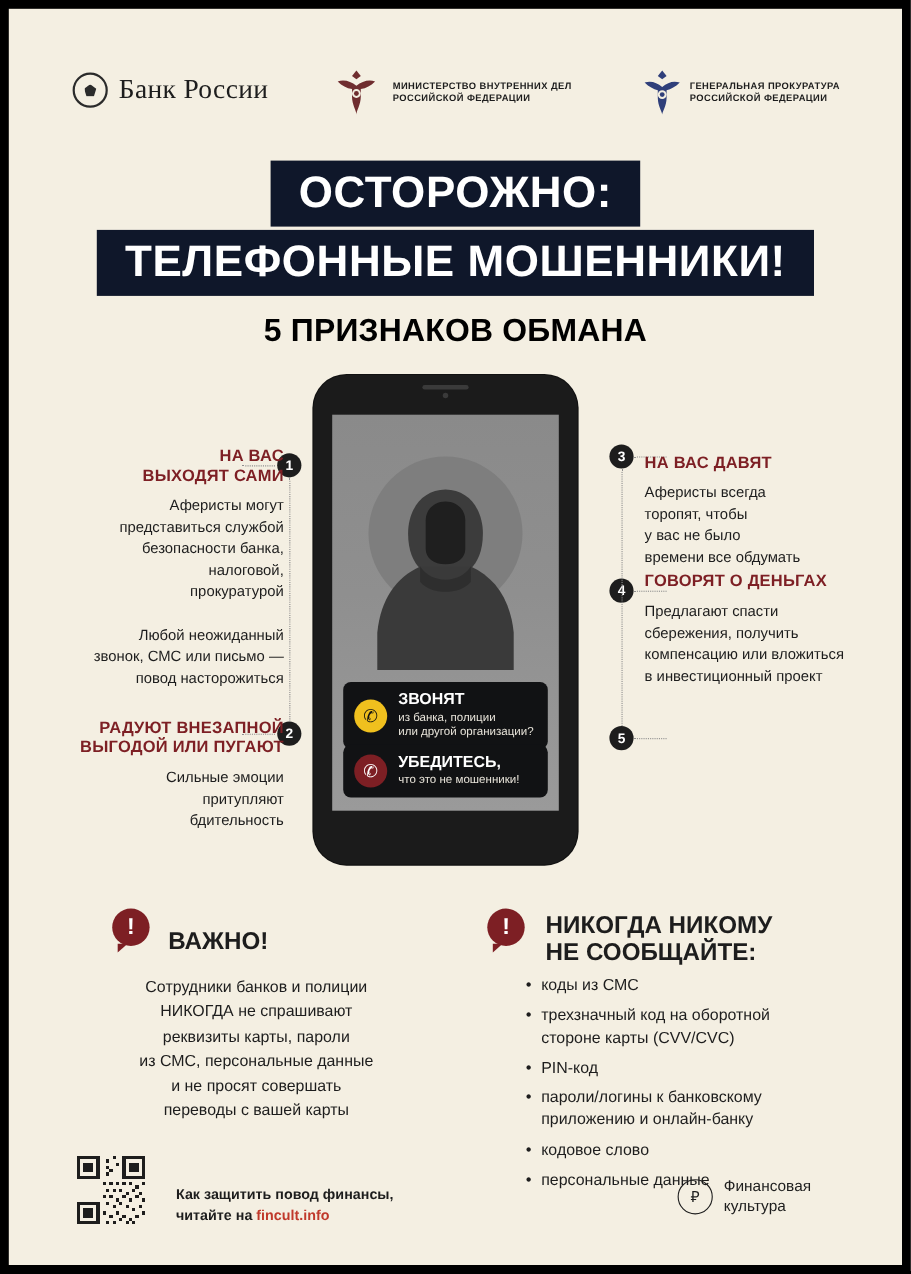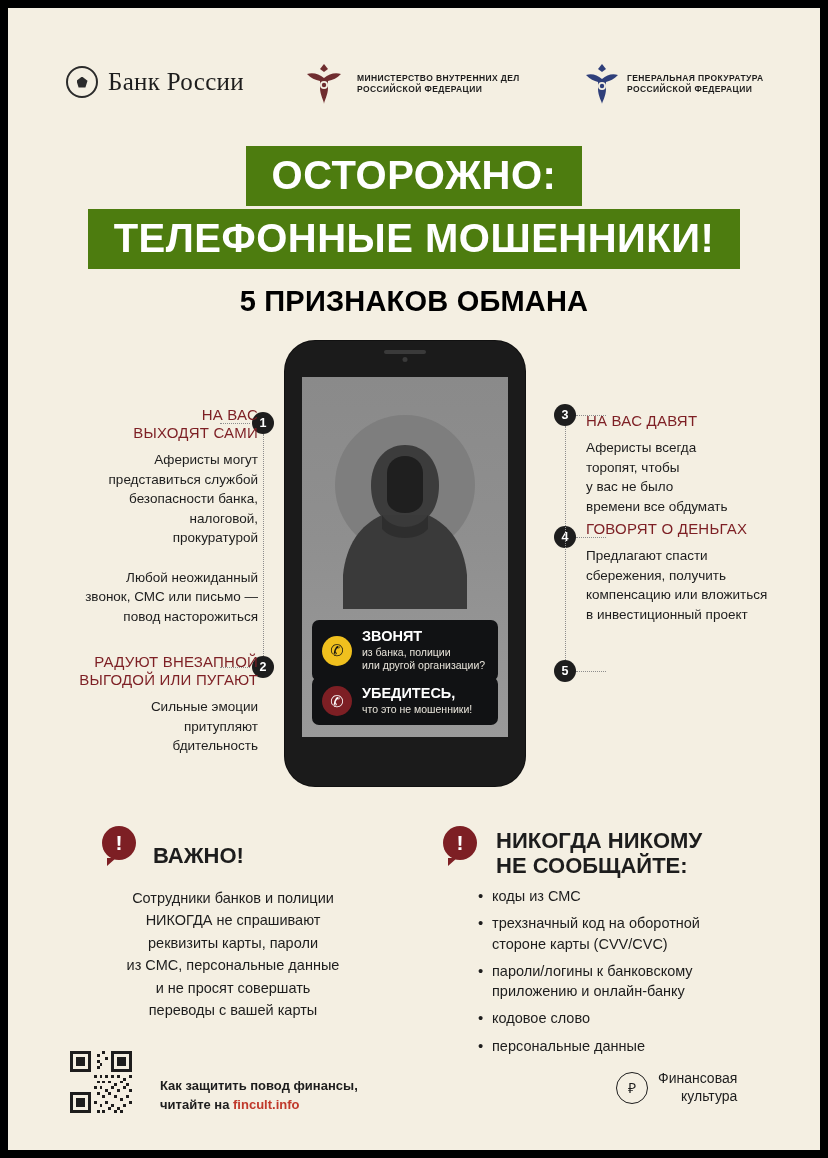--- a/index.html
+++ b/index.html
@@ -33,21 +33,21 @@
   .cbr-text{font-family:"Liberation Serif", serif;font-size:25px;color:#1d1d1d;letter-spacing:.3px;}
 
   .logo-mvd{position:absolute;left:295px;top:2px;display:flex;align-items:center;gap:12px;}
   .logo-gp{position:absolute;left:573px;top:2px;display:flex;align-items:center;gap:4px;}
   .emblem{width:42px;height:44px;flex:0 0 auto;}
   .logo-cap{font-size:8.5px;line-height:1.35;color:#1d1d1d;font-weight:bold;letter-spacing:.4px;text-transform:uppercase;}
 
   
   .title-wrap{position:absolute;left:0;top:138px;width:812px;text-align:center;}
   .title-line{
-    display:inline-block;background:#4d7c0f;color:#fff;
+    display:inline-block;background:#0f172a;color:#fff;
     font-weight:bold;letter-spacing:.5px;
     padding:9px 26px 11px;margin:0 0 3px 0;
     font-size:40px;line-height:1;
   }
   .t1{font-size:40px;}
   .t2{font-size:40px;}
   .subtitle{
     position:absolute;left:0;top:277px;width:812px;text-align:center;
     font-size:29px;font-weight:bold;color:#000000;letter-spacing:.2px;
   }
@@ -99,21 +99,21 @@
   .pill-red{background:#7d1f24;color:#fff;}
   .card-t1{color:#fff;font-weight:bold;font-size:14.5px;line-height:1.05;}
   .card-t2{color:#e8e4da;font-size:10.5px;line-height:1.25;margin-top:2px;}
 
   
   .num{
     position:absolute;width:22px;height:22px;border-radius:50%;
     background:#1d1d1d;color:#fff;font-size:12.5px;font-weight:bold;
     display:flex;align-items:center;justify-content:center;
   }
-  .item-head{font-size:15px;font-weight:normal;color:#7d1f24;line-height:1.2;letter-spacing:.2px;}
+  .item-head{font-size:15px;font-weight:bold;color:#7d1f24;line-height:1.2;letter-spacing:.2px;}
   .item-body{font-size:13.5px;color:#1d1d1d;line-height:1.45;margin-top:8px;}
   .left-col{position:absolute;left:60px;width:190px;text-align:right;}
   .right-col{position:absolute;left:578px;width:212px;text-align:left;}
 
   .dash{position:absolute;border-top:1px dotted #8d8d8d;height:0;}
   .dash-v{position:absolute;border-left:1px dotted #8d8d8d;width:0;}
 
   
   .bang{
     position:absolute;width:34px;height:34px;border-radius:50%;
@@ -139,21 +139,21 @@
   
   .qr{position:absolute;left:62px;top:1043px;width:62px;height:62px;}
   .foot-text{position:absolute;left:152px;top:1069px;font-size:13px;font-weight:bold;color:#1d1d1d;line-height:1.45;}
   .link{color:#c0392b;}
   .fk{position:absolute;left:608px;top:1062px;display:flex;align-items:center;gap:10px;}
   .fk-mark{
     width:30px;height:30px;border-radius:50%;border:1.5px solid #1d1d1d;
     display:flex;align-items:center;justify-content:center;font-size:14px;color:#1d1d1d;
     font-family:"Liberation Serif", serif;
   }
-  .fk-text{font-size:14px;color:#1d1d1d;line-height:1.25;text-align:right;}
+  .fk-text{font-size:14px;color:#1d1d1d;line-height:1.25;}
 </style>
 </head>
 <body>
 
 <div class="poster">
 
   <div class="logos">
 
     <div class="logo-cbr">
       <div class="cbr-mark"></div>
@@ -291,20 +291,21 @@
 и не просят совершать
 переводы с вашей карты</div>
 
   <div class="bang" style="left:435px;top:818px;">!</div>
   <div class="block-title" style="position:absolute;left:488px;top:820px;white-space:pre-line">НИКОГДА НИКОМУ
 НЕ СООБЩАЙТЕ:</div>
   <ul class="bullets" style="position:absolute;left:468px;top:878px;width:320px;">
     <li style="white-space:pre-line">коды из СМС</li>
     <li style="white-space:pre-line">трехзначный код на оборотной
 стороне карты (CVV/CVC)</li>
+    <li style="white-space:pre-line">PIN-код</li>
     <li style="white-space:pre-line">пароли/логины к банковскому
 приложению и онлайн-банку</li>
     <li style="white-space:pre-line">кодовое слово</li>
     <li style="white-space:pre-line">персональные данные</li>
   </ul>
 
   <svg class="qr" viewBox="0 0 21 21" shape-rendering="crispEdges">
     <rect width="21" height="21" fill="#f4efe2"></rect>
     <g fill="#1d1d1d">
       <rect x="0" y="0" width="7" height="1"></rect>

